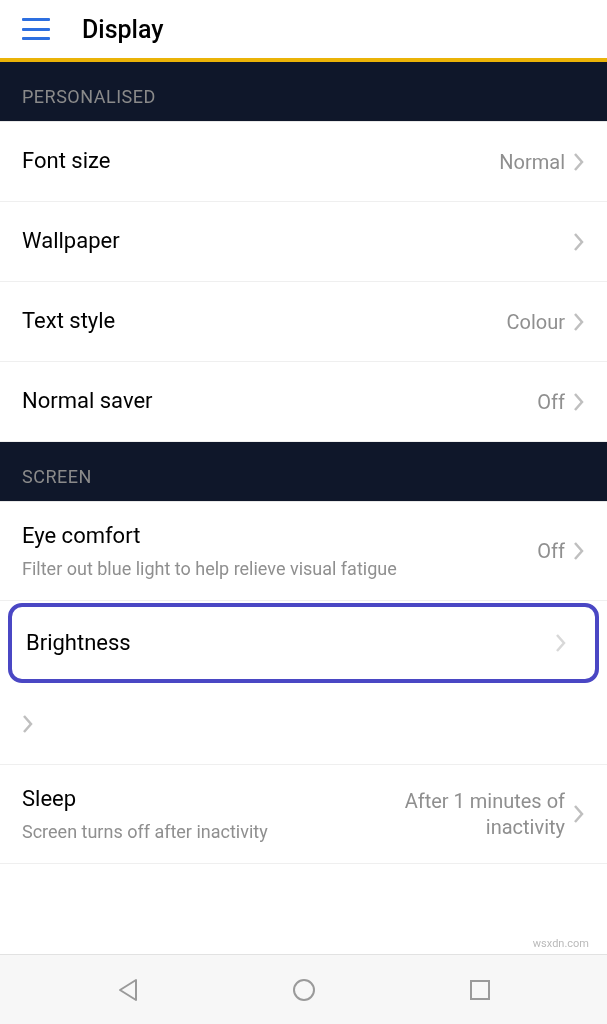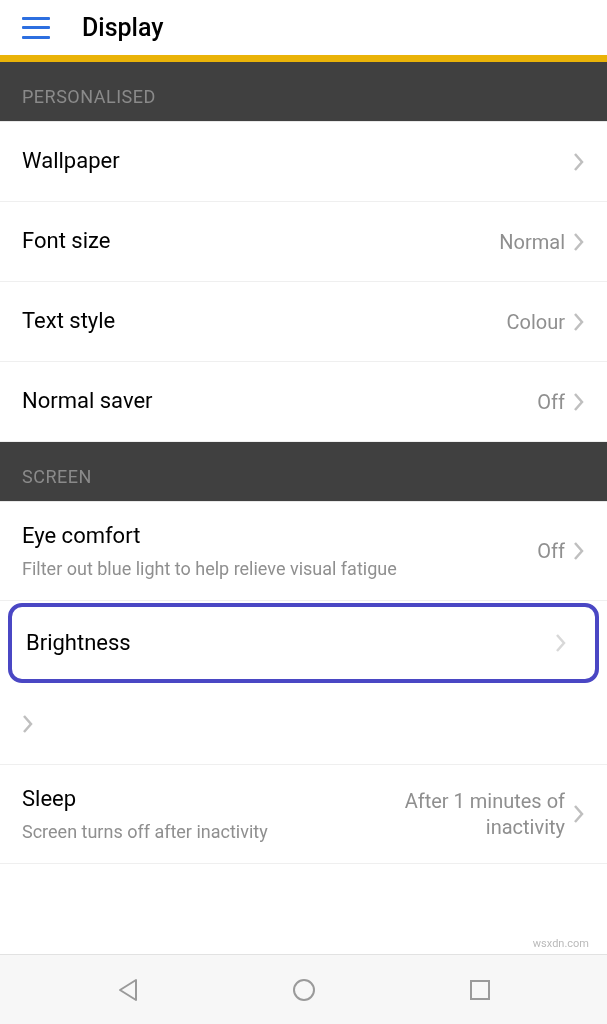--- a/index.html
+++ b/index.html
@@ -13,21 +13,21 @@
       height: 1024px;
       background: #ffffff;
       position: relative;
       overflow: hidden;
     }
     .header {
       display: flex;
       align-items: center;
       padding: 0 22px;
       height: 62px;
-      border-bottom: 7px solid #eab308;
+      border-bottom: 4px solid #eab308;
     }
     .menu-icon {
       width: 28px;
       height: 22px;
       display: flex;
       flex-direction: column;
       justify-content: space-between;
       margin-right: 32px;
     }
     .menu-icon span {
@@ -36,21 +36,21 @@
       width: 100%;
       background: #2d6fe0;
       border-radius: 1px;
     }
     .header-title {
       font-size: 25px;
       font-weight: 500;
       color: #000;
     }
     .section-header {
-      background: #404040;
+      background: #0f172a;
       padding: 24px 22px 14px 22px;
       font-size: 18px;
       color: #8a8a8a;
       letter-spacing: 0.5px;
       border-bottom: 1px solid #e8e8e8;
     }
     .list {
       background: #fff;
     }
     .item {
@@ -168,37 +168,37 @@
       <span></span>
   </div>
   <div class="header-title">Display</div>
 </div>
 
 <div class="section-header">PERSONALISED</div>
 <div class="list">
 
   <div class="item">
     <div class="item-left">
+      <span class="item-label">Font size</span>
+    </div>
+    <div class="item-right">
+      <span class="item-value">Normal</span>
+      <span class="chevron">
+        <svg viewBox="0 0 12 22" width="12" height="22" fill="none" stroke="currentColor" stroke-width="2.5">
+            <polyline points="2,3 9,11 2,19"></polyline>
+          </svg>
+      </span>
+    </div>
+  </div>
+
+  <div class="item">
+    <div class="item-left">
       <span class="item-label">Wallpaper</span>
     </div>
     <div class="item-right">
-      <span class="chevron">
-        <svg viewBox="0 0 12 22" width="12" height="22" fill="none" stroke="currentColor" stroke-width="2.5">
-            <polyline points="2,3 9,11 2,19"></polyline>
-          </svg>
-      </span>
-    </div>
-  </div>
-
-  <div class="item">
-    <div class="item-left">
-      <span class="item-label">Font size</span>
-    </div>
-    <div class="item-right">
-      <span class="item-value">Normal</span>
       <span class="chevron">
         <svg viewBox="0 0 12 22" width="12" height="22" fill="none" stroke="currentColor" stroke-width="2.5">
             <polyline points="2,3 9,11 2,19"></polyline>
           </svg>
       </span>
     </div>
   </div>
 
   <div class="item">
     <div class="item-left">

